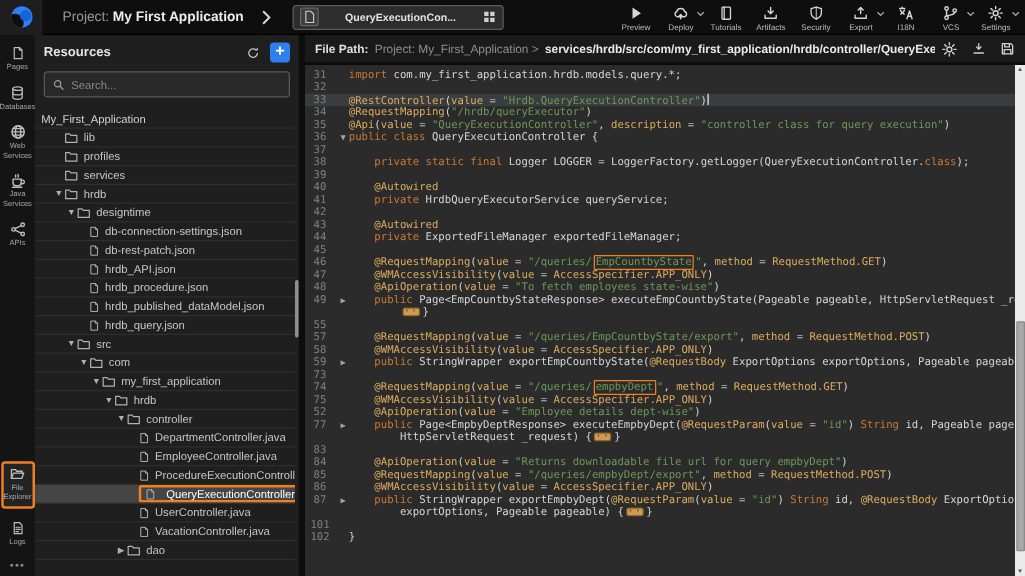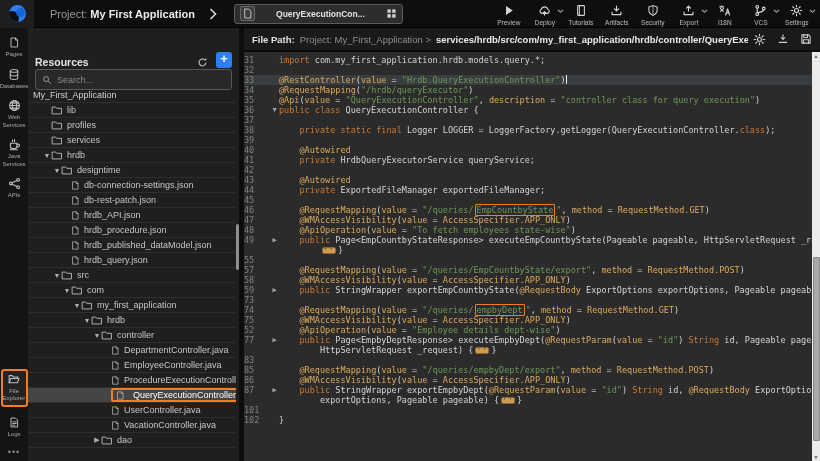--- a/index.html
+++ b/index.html
@@ -36,21 +36,21 @@
   
   .rail{width:28px;background:#141414;display:flex;flex-direction:column;align-items:center;padding-top:8px;flex:none;}
   .ritem{display:flex;flex-direction:column;align-items:center;margin-bottom:9px;color:#b5b5b5;cursor:pointer;width:28px;}
   .ritem .ricon{height:13px;color:#bdbdbd;}
   .ritem .rlbl{font-size:6px;line-height:1.25;text-align:center;margin-top:2px;color:#a9a9a9;}
   .ritem.active{border:2px solid var(--accent-orange);border-radius:3px;padding:2px 0;width:27px;background:#232323;}
   .rail .grow{flex:1;}
   .rmore{color:#8a8a8a;font-size:9px;letter-spacing:1px;margin-bottom:4px;}
   
   .res{width:216px;background:#1f1f1f;border-right:5px solid #0d0d0d;position:relative;flex:none;overflow:hidden;}
-  .res-head{height:40px;display:flex;align-items:flex-end;padding:0 7px;}
+  .res-head{height:28px;display:flex;align-items:center;padding:0 7px;}
   .res-title{font-size:10.5px;color:#e3e3e3;font-weight:bold;flex:1;}
   .res-refresh{color:#c9c9c9;margin-right:8px;cursor:pointer;}
   .res-add{width:16px;height:16px;background:var(--accent-blue);border-radius:3px;color:#fff;font-size:13px;line-height:14px;text-align:center;cursor:pointer;font-weight:bold;}
   .srchwrap{margin:1px 7px 7px;height:21px;background:#282828;border:1px solid #585858;border-radius:3px;display:flex;align-items:center;padding:0 6px;gap:5px;}
   .srchwrap input{flex:1;background:transparent;border:none;outline:none;color:#bbb;font-size:9px;font-family:"Liberation Sans",sans-serif;}
   .srchwrap input::placeholder{color:#8a8a8a;}
   .tree{position:absolute;top:60px;left:0;right:3px;bottom:0;overflow:hidden;}
   .trow{height:15px;display:flex;align-items:center;border-bottom:1px solid #2e2e2e;font-size:9px;color:#c6c6c6;white-space:nowrap;cursor:pointer;overflow:hidden;}
   .trow .caret{width:8px;flex:none;color:#b0b0b0;font-size:7px;text-align:center;}
   .trow .ticn{flex:none;color:#b2b2b2;margin-right:4px;display:flex;}
@@ -63,21 +63,21 @@
   .fpbar{height:24px;background:#1a1a1a;border-bottom:2px solid #0a0a0a;display:flex;align-items:center;padding:0 8px;gap:5px;flex:none;}
   .fp-lab{font-size:9.5px;color:#e0e0e0;font-weight:bold;white-space:nowrap;}
   .fp-proj{font-size:9.5px;color:#8f8f8f;white-space:nowrap;}
   .fp-path{font-size:9.5px;color:#eaeaea;font-weight:bold;white-space:nowrap;overflow:hidden;flex:1;}
   .fp-icons{display:flex;gap:11px;color:#cfcfcf;flex:none;}
   .fp-icons span{cursor:pointer;display:flex;}
   .edwrap{flex:1;display:flex;min-height:0;background:#2b2b2b;}
   .code{flex:1;overflow:hidden;padding-top:3px;}
   .crow{height:10px;line-height:10px;display:flex;font-family:"DejaVu Sans Mono",monospace;font-size:8.5px;white-space:pre;}
   .crow.hl{background:#3a3d3f;}
-  .gut{width:26px;flex:none;text-align:left;color:#808080;padding-right:2px;}
+  .gut{width:26px;flex:none;text-align:center;color:#808080;padding-right:2px;}
   .fmark{width:9px;flex:none;color:#9aa5ad;font-size:7px;text-align:center;}
   .ctext{flex:none;}
   .k{color:var(--kw);} .a{color:var(--ann);} .s{color:var(--str);} .p{color:var(--pl);} .o{color:var(--op);}
   .hl-box{border:1.5px solid var(--accent-orange);border-radius:1px;padding:0 1px;margin:0 1px;}
   .fold-badge{display:inline-block;width:14px;height:7px;background:#cf9a52;border:1px solid #8a6733;border-radius:2px;vertical-align:1px;margin:0 2px;text-align:center;line-height:4px;color:#4a3414;font-size:8px;letter-spacing:1px;}
   .cursor{display:inline-block;width:1px;height:9px;background:#ededed;vertical-align:-1px;}
   
   .ed-sb{width:8px;flex:none;background:#ebebeb;position:relative;}
   .ed-sb .arr{position:absolute;left:0;width:8px;height:8px;color:#555;font-size:5px;text-align:center;line-height:8px;}
   .ed-sb .up{top:0;} .ed-sb .dn{bottom:0;}
@@ -600,20 +600,21 @@
           <div class="crow"><span class="gut">57</span><span class="fmark"></span><span class="ctext"><span class="p">    </span><span class="a">@RequestMapping</span><span class="p">(</span><span class="a">value</span><span class="o"> = </span><span class="s">"/queries/EmpCountbyState/export"</span><span class="p">, </span><span class="a">method</span><span class="o"> = </span><span class="a">RequestMethod.POST</span><span class="p">)</span></span></div>
           <div class="crow"><span class="gut">58</span><span class="fmark"></span><span class="ctext"><span class="p">    </span><span class="a">@WMAccessVisibility</span><span class="p">(</span><span class="a">value</span><span class="o"> = </span><span class="a">AccessSpecifier.APP_ONLY</span><span class="p">)</span></span></div>
           <div class="crow"><span class="gut">59</span><span class="fmark">▶</span><span class="ctext"><span class="p">    </span><span class="k">public </span><span class="p">StringWrapper exportEmpCountbyState(</span><span class="a">@RequestBody</span><span class="p"> ExportOptions exportOptions, Pageable pageable) {</span></span></div>
           <div class="crow"><span class="gut">73</span><span class="fmark"></span><span class="ctext"></span></div>
           <div class="crow"><span class="gut">74</span><span class="fmark"></span><span class="ctext"><span class="p">    </span><span class="a">@RequestMapping</span><span class="p">(</span><span class="a">value</span><span class="o"> = </span><span class="s">"/queries/</span><span class="hl-box"><span class="s">empbyDept</span></span><span class="s">"</span><span class="p">, </span><span class="a">method</span><span class="o"> = </span><span class="a">RequestMethod.GET</span><span class="p">)</span></span></div>
           <div class="crow"><span class="gut">75</span><span class="fmark"></span><span class="ctext"><span class="p">    </span><span class="a">@WMAccessVisibility</span><span class="p">(</span><span class="a">value</span><span class="o"> = </span><span class="a">AccessSpecifier.APP_ONLY</span><span class="p">)</span></span></div>
           <div class="crow"><span class="gut">52</span><span class="fmark"></span><span class="ctext"><span class="p">    </span><span class="a">@ApiOperation</span><span class="p">(</span><span class="a">value</span><span class="o"> = </span><span class="s">"Employee details dept-wise"</span><span class="p">)</span></span></div>
           <div class="crow"><span class="gut">77</span><span class="fmark">▶</span><span class="ctext"><span class="p">    </span><span class="k">public </span><span class="p">Page&lt;EmpbyDeptResponse&gt; executeEmpbyDept(</span><span class="a">@RequestParam</span><span class="p">(</span><span class="a">value</span><span class="o"> = </span><span class="s">"id"</span><span class="p">) </span><span class="k">String</span><span class="p"> id, Pageable pageable,</span></span></div>
           <div class="crow"><span class="gut"></span><span class="fmark"></span><span class="ctext"><span class="p">        HttpServletRequest _request) {</span><span class="fold-badge">···</span><span class="p">}</span></span></div>
           <div class="crow"><span class="gut">83</span><span class="fmark"></span><span class="ctext"></span></div>
+          <div class="crow"><span class="gut">84</span><span class="fmark"></span><span class="ctext"><span class="p">    </span><span class="a">@ApiOperation</span><span class="p">(</span><span class="a">value</span><span class="o"> = </span><span class="s">"Returns downloadable file url for query empbyDept"</span><span class="p">)</span></span></div>
           <div class="crow"><span class="gut">85</span><span class="fmark"></span><span class="ctext"><span class="p">    </span><span class="a">@RequestMapping</span><span class="p">(</span><span class="a">value</span><span class="o"> = </span><span class="s">"/queries/empbyDept/export"</span><span class="p">, </span><span class="a">method</span><span class="o"> = </span><span class="a">RequestMethod.POST</span><span class="p">)</span></span></div>
           <div class="crow"><span class="gut">86</span><span class="fmark"></span><span class="ctext"><span class="p">    </span><span class="a">@WMAccessVisibility</span><span class="p">(</span><span class="a">value</span><span class="o"> = </span><span class="a">AccessSpecifier.APP_ONLY</span><span class="p">)</span></span></div>
           <div class="crow"><span class="gut">87</span><span class="fmark">▶</span><span class="ctext"><span class="p">    </span><span class="k">public </span><span class="p">StringWrapper exportEmpbyDept(</span><span class="a">@RequestParam</span><span class="p">(</span><span class="a">value</span><span class="o"> = </span><span class="s">"id"</span><span class="p">) </span><span class="k">String</span><span class="p"> id, </span><span class="a">@RequestBody</span><span class="p"> ExportOptions</span></span></div>
           <div class="crow"><span class="gut"></span><span class="fmark"></span><span class="ctext"><span class="p">        exportOptions, Pageable pageable) {</span><span class="fold-badge">···</span><span class="p">}</span></span></div>
           <div class="crow"><span class="gut">101</span><span class="fmark"></span><span class="ctext"></span></div>
           <div class="crow"><span class="gut">102</span><span class="fmark"></span><span class="ctext"><span class="p">}</span></span></div>
         </div>
       <div class="ed-sb">
         <span class="arr up">▲</span>
         <div class="thumb"></div>

